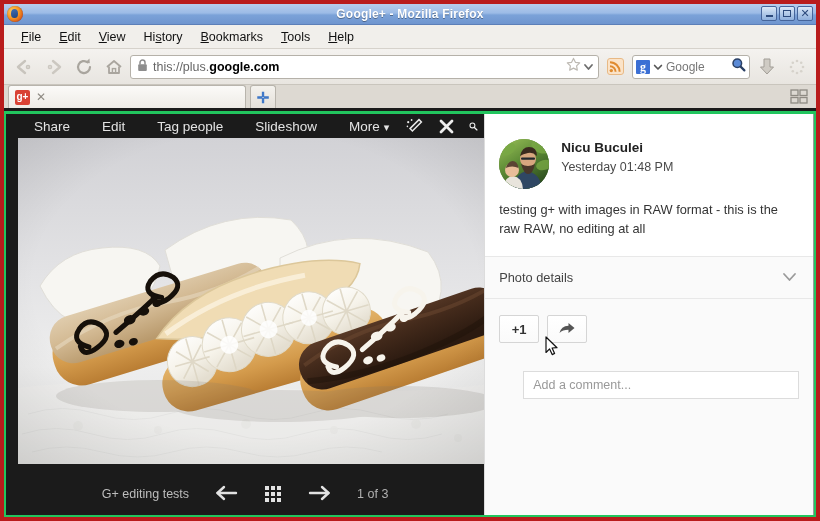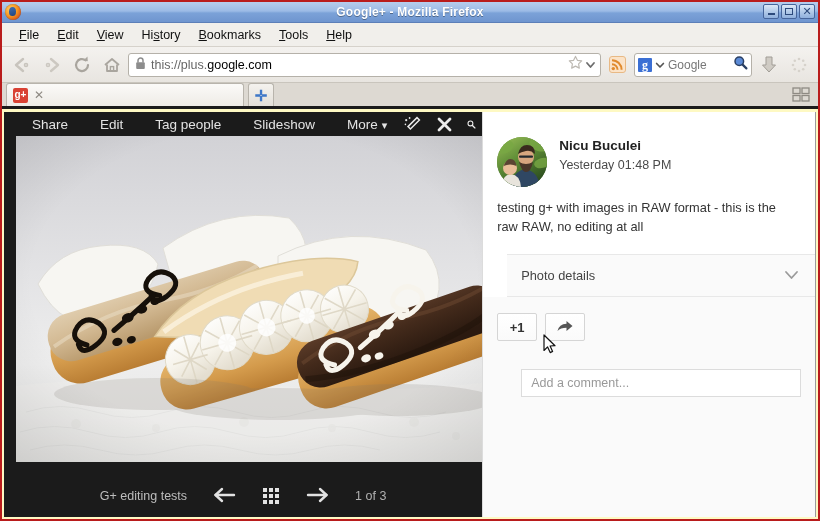--- a/index.html
+++ b/index.html
@@ -7,22 +7,22 @@
     width: 820px; height: 521px;
     font-family: "Liberation Sans", sans-serif;
     overflow: hidden;
     background: #ece9e3;
   }
   #app { position: relative; width: 820px; height: 521px; }
 
   
   .win-frame {
     position: absolute; inset: 0;
-    border: 2px solid #b91c1c;
-    background: #fef9c3;
+    border: 4px solid #b91c1c;
+    background: #22c55e;
   }
   .titlebar {
     position: relative;
     height: 21px;
     background: linear-gradient(to bottom, #b7cdec 0%, #9cbbe6 45%, #7ba2d8 55%, #6f95cf 100%);
     border-bottom: 1px solid #5c7fb8;
     display: flex; align-items: center;
   }
   .ff-logo {
     width: 16px; height: 16px; margin-left: 3px; flex: 0 0 auto;
@@ -82,21 +82,21 @@
   }
   .nav-ico { width: 27px; height: 27px; display: flex; align-items: center; justify-content: center; flex: 0 0 auto; }
   .nav-ico svg { display: block; }
   .urlbar {
     flex: 1 1 auto; height: 24px;
     background: #fff; border: 1px solid #b5b1a9; border-radius: 3px;
     display: flex; align-items: center; padding: 0 4px 0 6px; gap: 5px;
     min-width: 0;
   }
   .url-text { font-size: 12.5px; color: #666; white-space: nowrap; overflow: hidden; }
-  .url-text b { color: #000; font-weight: normal; }
+  .url-text b { color: #000; font-weight: bold; }
   .star-wrap { display: flex; align-items: center; gap: 2px; margin-left: auto; flex: 0 0 auto; }
   .searchbox {
     width: 118px; height: 24px; flex: 0 0 auto;
     background: #fff; border: 1px solid #b5b1a9; border-radius: 3px;
     display: flex; align-items: center; padding: 0 3px; gap: 3px;
   }
   .g-badge {
     width: 14px; height: 14px; background: #3b6fd4; color: #fff;
     font-family: "Liberation Serif", serif; font-weight: bold; font-size: 12px;
     display: flex; align-items: center; justify-content: center; border-radius: 1px;
@@ -184,21 +184,21 @@
   .p-author { font-size: 13.5px; font-weight: bold; color: #222; line-height: 1.35; }
   .p-time { font-size: 12.5px; color: #4a4a4a; margin-top: 3px; }
   .p-caption {
     padding: 6px 18px 18px 14px; font-size: 12.8px; color: #333; line-height: 1.45;
   }
   .p-details {
     border-top: 1px solid #e8e8e8; border-bottom: 1px solid #e8e8e8;
     background: #fafafa;
     padding: 13px 16px 13px 14px;
     display: flex; align-items: flex-start; justify-content: space-between;
-    font-size: 12.8px; color: #444; margin-left: 24px;
+    font-size: 12.8px; color: #444;
   }
   .p-actions { padding: 16px 14px 10px 14px; display: flex; gap: 8px; background: #fafafa; }
   .act-btn {
     min-width: 40px; height: 28px; padding: 0 10px;
     border: 1px solid #d5d5d5; border-radius: 2px;
     background: linear-gradient(to bottom,#fff,#fafafa);
     display: flex; align-items: center; justify-content: center;
     font-size: 13px; color: #333; font-weight: bold;
   }
   .comment-zone { background: #fafafa; flex: 1 1 auto; padding: 18px 14px 14px 14px; }

